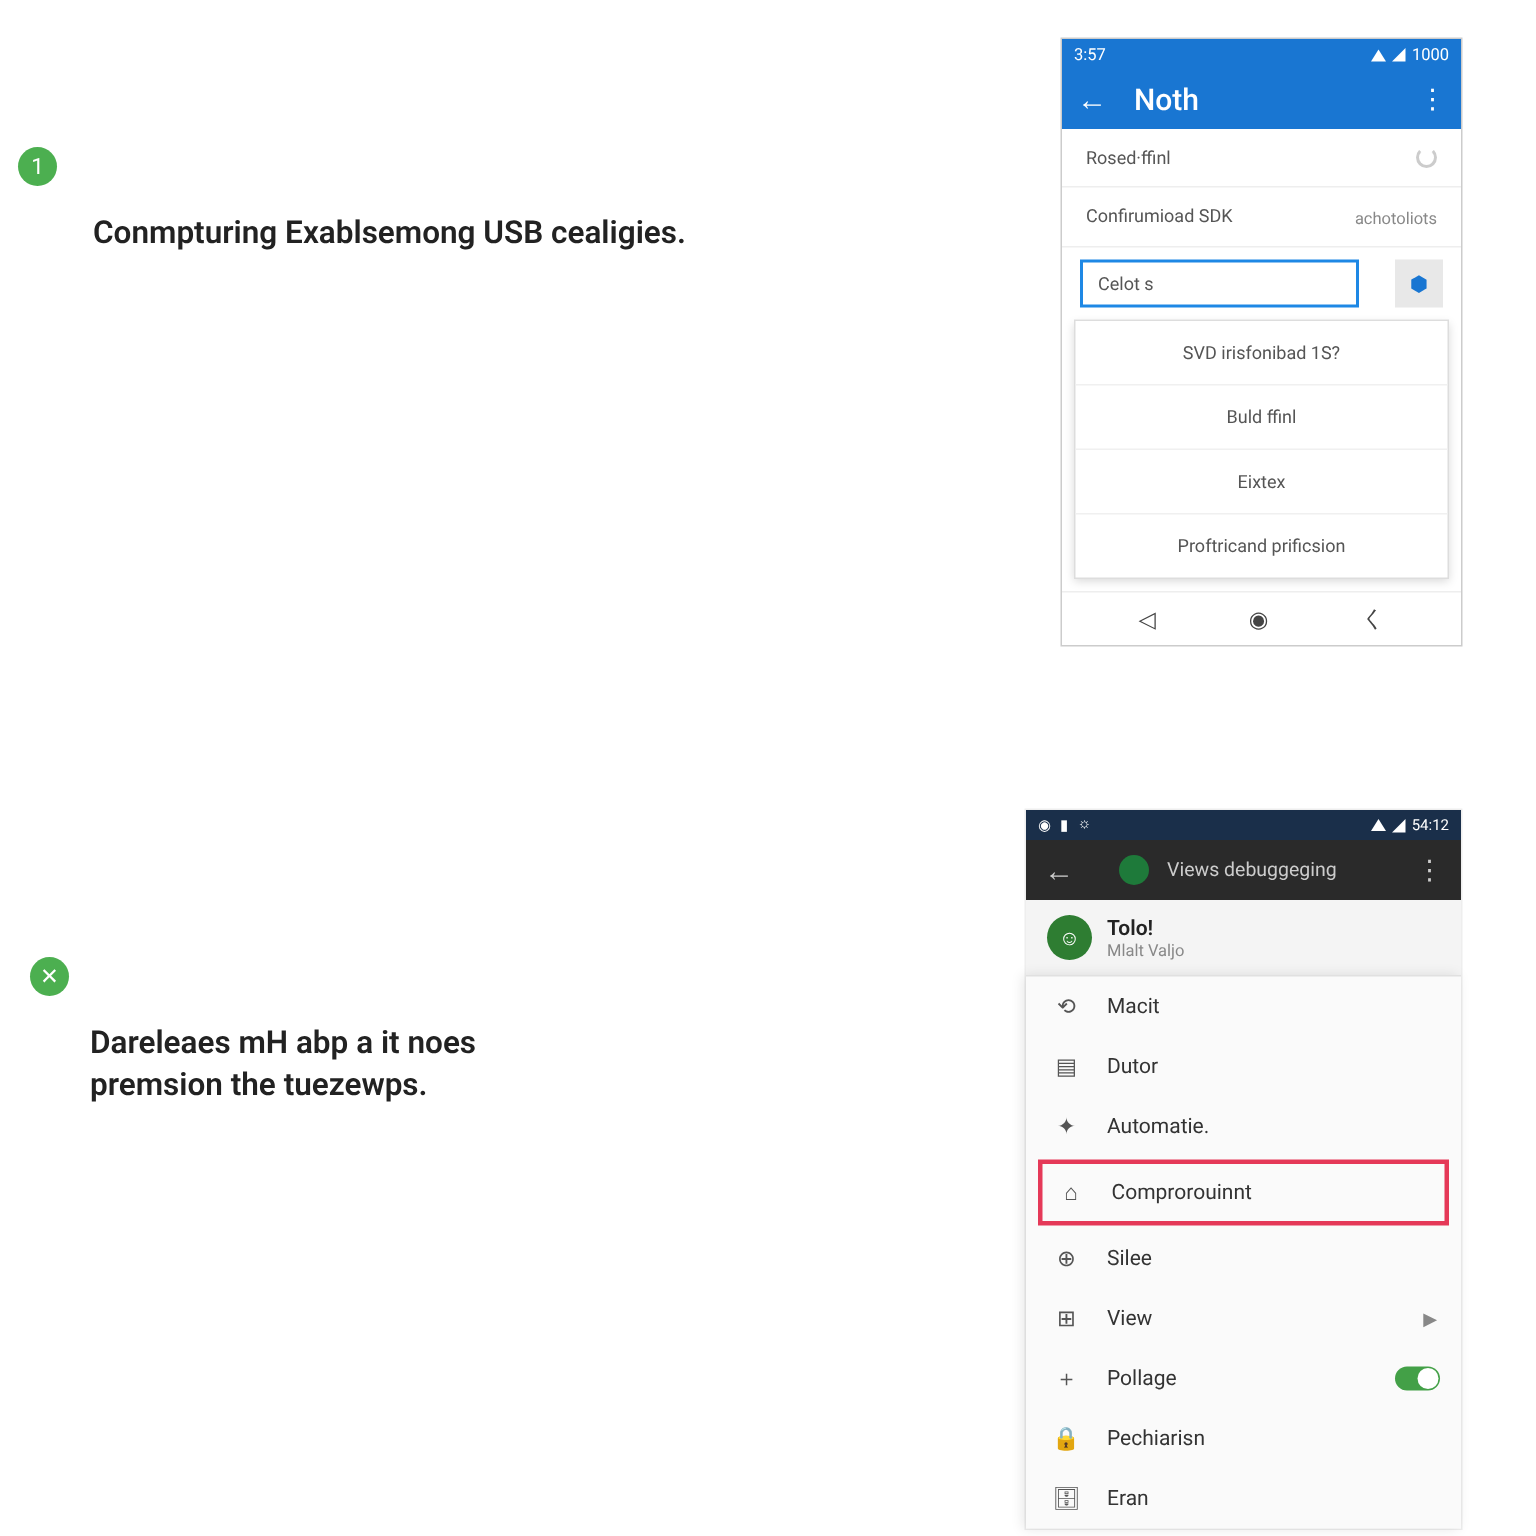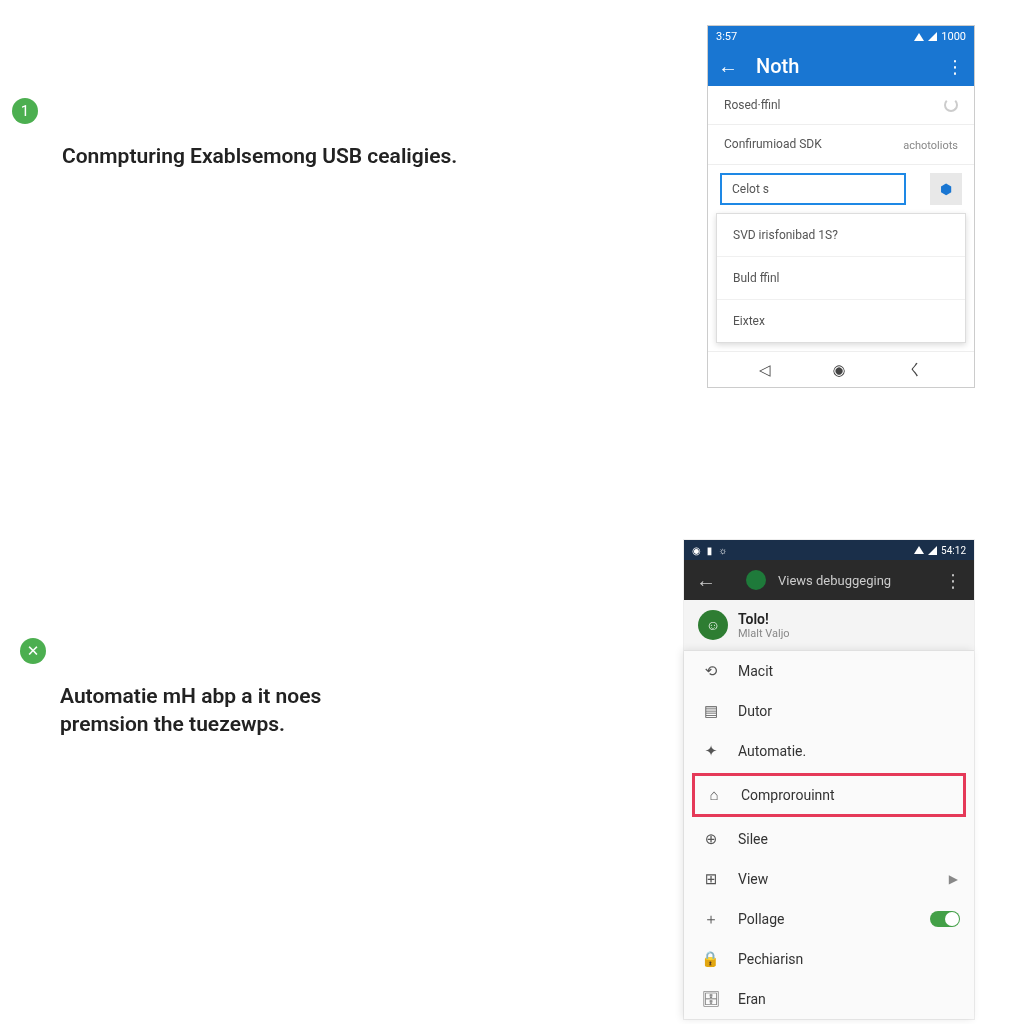--- a/index.html
+++ b/index.html
@@ -18,21 +18,21 @@
 .back-arrow { font-size: 20px; margin-right: 18px; cursor: pointer; }
 .appbar-title { font-size: 20px; font-weight: 500; flex: 1; }
 .menu-dots { font-size: 18px; cursor: pointer; }
 .row-item { padding: 12px 16px; border-bottom: 1px solid #eee; font-size: 12px; color: #555; display: flex; align-items: center; justify-content: space-between; }
 .row-item.twoline { flex-direction: row; align-items: flex-start; }
 .row-sub { font-size: 11px; color: #888; margin-top: 2px; }
 .dropdown-box { display: flex; align-items: center; padding: 8px 12px; gap: 24px; }
 .dropdown-field { flex: 1; border: 2px solid #1e88e5; height: 32px; padding: 0 10px; font-size: 12px; color: #555; display: flex; align-items: center; background: #fff; }
 .dropdown-right { width: 32px; height: 32px; background: #e8e8e8; display: flex; align-items: center; justify-content: center; font-size: 14px; color: #1976d2; }
 .option-panel { border: 1px solid #ddd; box-shadow: 0 2px 6px rgba(0,0,0,0.15); background: #fff; margin: 0 8px 8px 8px; }
-.option-item { padding: 14px 16px; font-size: 12px; color: #555; border-bottom: 1px solid #f0f0f0; }
+.option-item { padding: 14px 16px; font-size: 12px; color: #555; border-bottom: 1px solid #f0f0f0; text-align: center; }
 .option-item:last-child { border-bottom: none; }
 .navbar1 { height: 36px; border-top: 1px solid #eee; display: flex; align-items: center; justify-content: space-around; padding: 0 20px; }
 .nav-icon { font-size: 15px; color: #444; }
 .spinner { width: 14px; height: 14px; border: 2px solid #ccc; border-top-color: transparent; border-radius: 50%; }
 
 
 .phone2 { position: absolute; left: 684px; top: 540px; width: 290px; background: #fff; box-shadow: 0 0 0 1px #eee; }
 .statusbar2 { background: #1a2f4a; color: #fff; height: 20px; display: flex; align-items: center; justify-content: space-between; padding: 0 8px; font-size: 10px; }
 .status-left2 { display: flex; gap: 6px; font-size: 10px; }
 .appbar2 { background: #2a2a2a; color: #eee; height: 40px; display: flex; align-items: center; padding: 0 12px; gap: 12px; }
@@ -83,30 +83,31 @@
       <span>Celot s</span>
     </div>
     <div class="dropdown-right">
       <span>⬢</span>
     </div>
   </div>
   <div class="option-panel">
     <div class="option-item">SVD irisfonibad 1S?</div>
     <div class="option-item">Buld ffinl</div>
     <div class="option-item">Eixtex</div>
+    <div class="option-item">Proftricand prificsion</div>
   </div>
   <div class="navbar1">
     <span class="nav-icon">◁</span>
     <span class="nav-icon">◉</span>
     <span class="nav-icon">く</span>
   </div>
 </div>
 
 <div class="step-badge" style="left:20px; top:638px;">✕</div>
-<div class="step-text" style="left:60px; top:682px; max-width:320px;">Automatie mH abp a it noes premsion the tuezewps.</div>
+<div class="step-text" style="left:60px; top:682px; max-width:320px;">Dareleaes mH abp a it noes premsion the tuezewps.</div>
 
 <div class="phone2">
   <div class="statusbar2">
     <div class="status-left2">
       <span>◉</span>
       <span>▮</span>
       <span>☼</span>
     </div>
     <div class="status-right">
       <div class="wifi-icon"></div>

